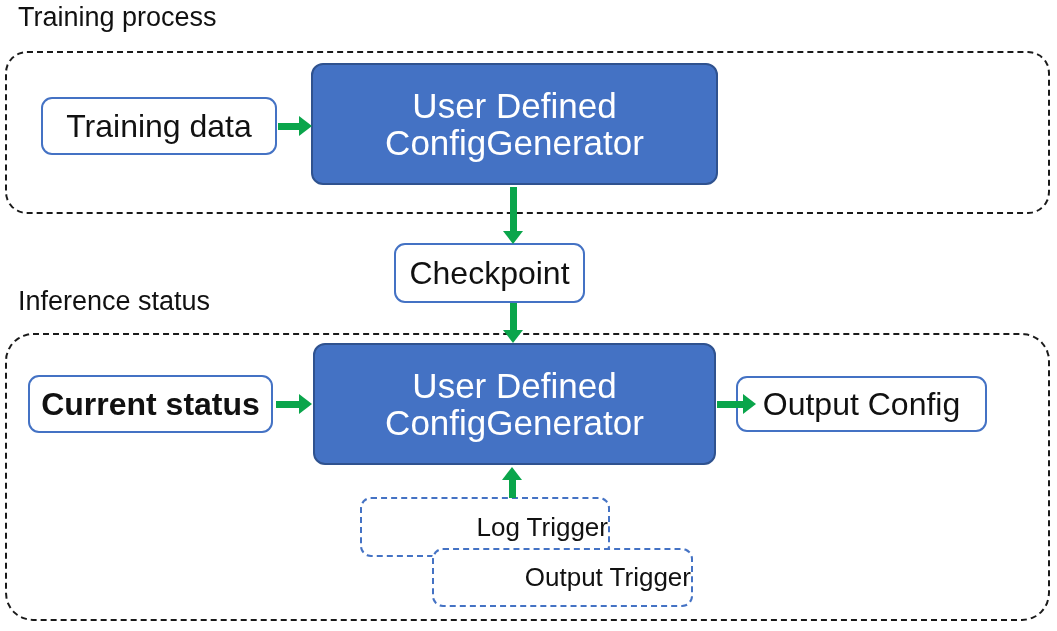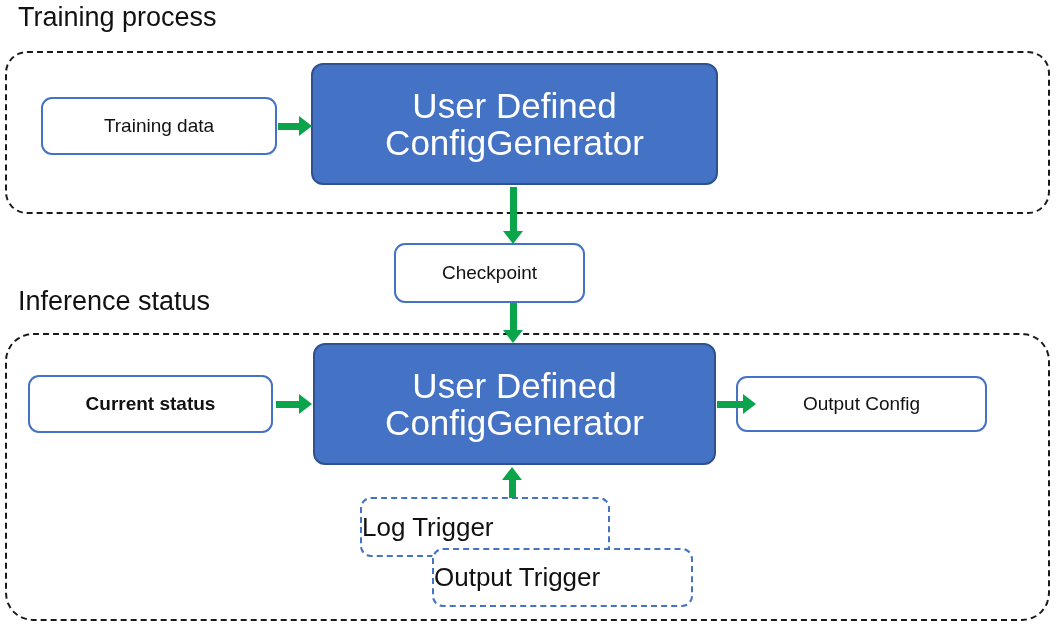--- a/index.html
+++ b/index.html
@@ -40,21 +40,21 @@
   .io-box {
     position: absolute;
     z-index: 3;
     background: #ffffff;
     border: 2px solid var(--io-box-border);
     border-radius: 11px;
     box-sizing: border-box;
     display: flex;
     align-items: center;
     justify-content: center;
-    font-size: 19px;
+    font-size: 32px;
     color: var(--text-dark);
     white-space: nowrap;
   }
   .gen-box {
     position: absolute;
     z-index: 3;
     background: var(--generator-fill);
     border: 2px solid var(--generator-border);
     border-radius: 12px;
     box-sizing: border-box;
@@ -68,21 +68,21 @@
     text-align: center;
   }
   .trigger-box {
     position: absolute;
     background: #ffffff;
     border: 2px dashed var(--trigger-border);
     border-radius: 11px;
     box-sizing: border-box;
     display: flex;
     align-items: center;
-    justify-content: flex-start;
+    justify-content: flex-end;
     font-size: 26px;
     color: var(--text-dark);
     white-space: nowrap;
   }
   .arrow { position: absolute; z-index: 5; }
   .arrow i { display: block; position: absolute; }
   .arrow .stem { background: var(--arrow-green); }
   .arrow .head { width: 0; height: 0; }
 
   .arrow.right .stem { left: 0; right: 12px; top: calc(50% - 3.5px); height: 7px; }

